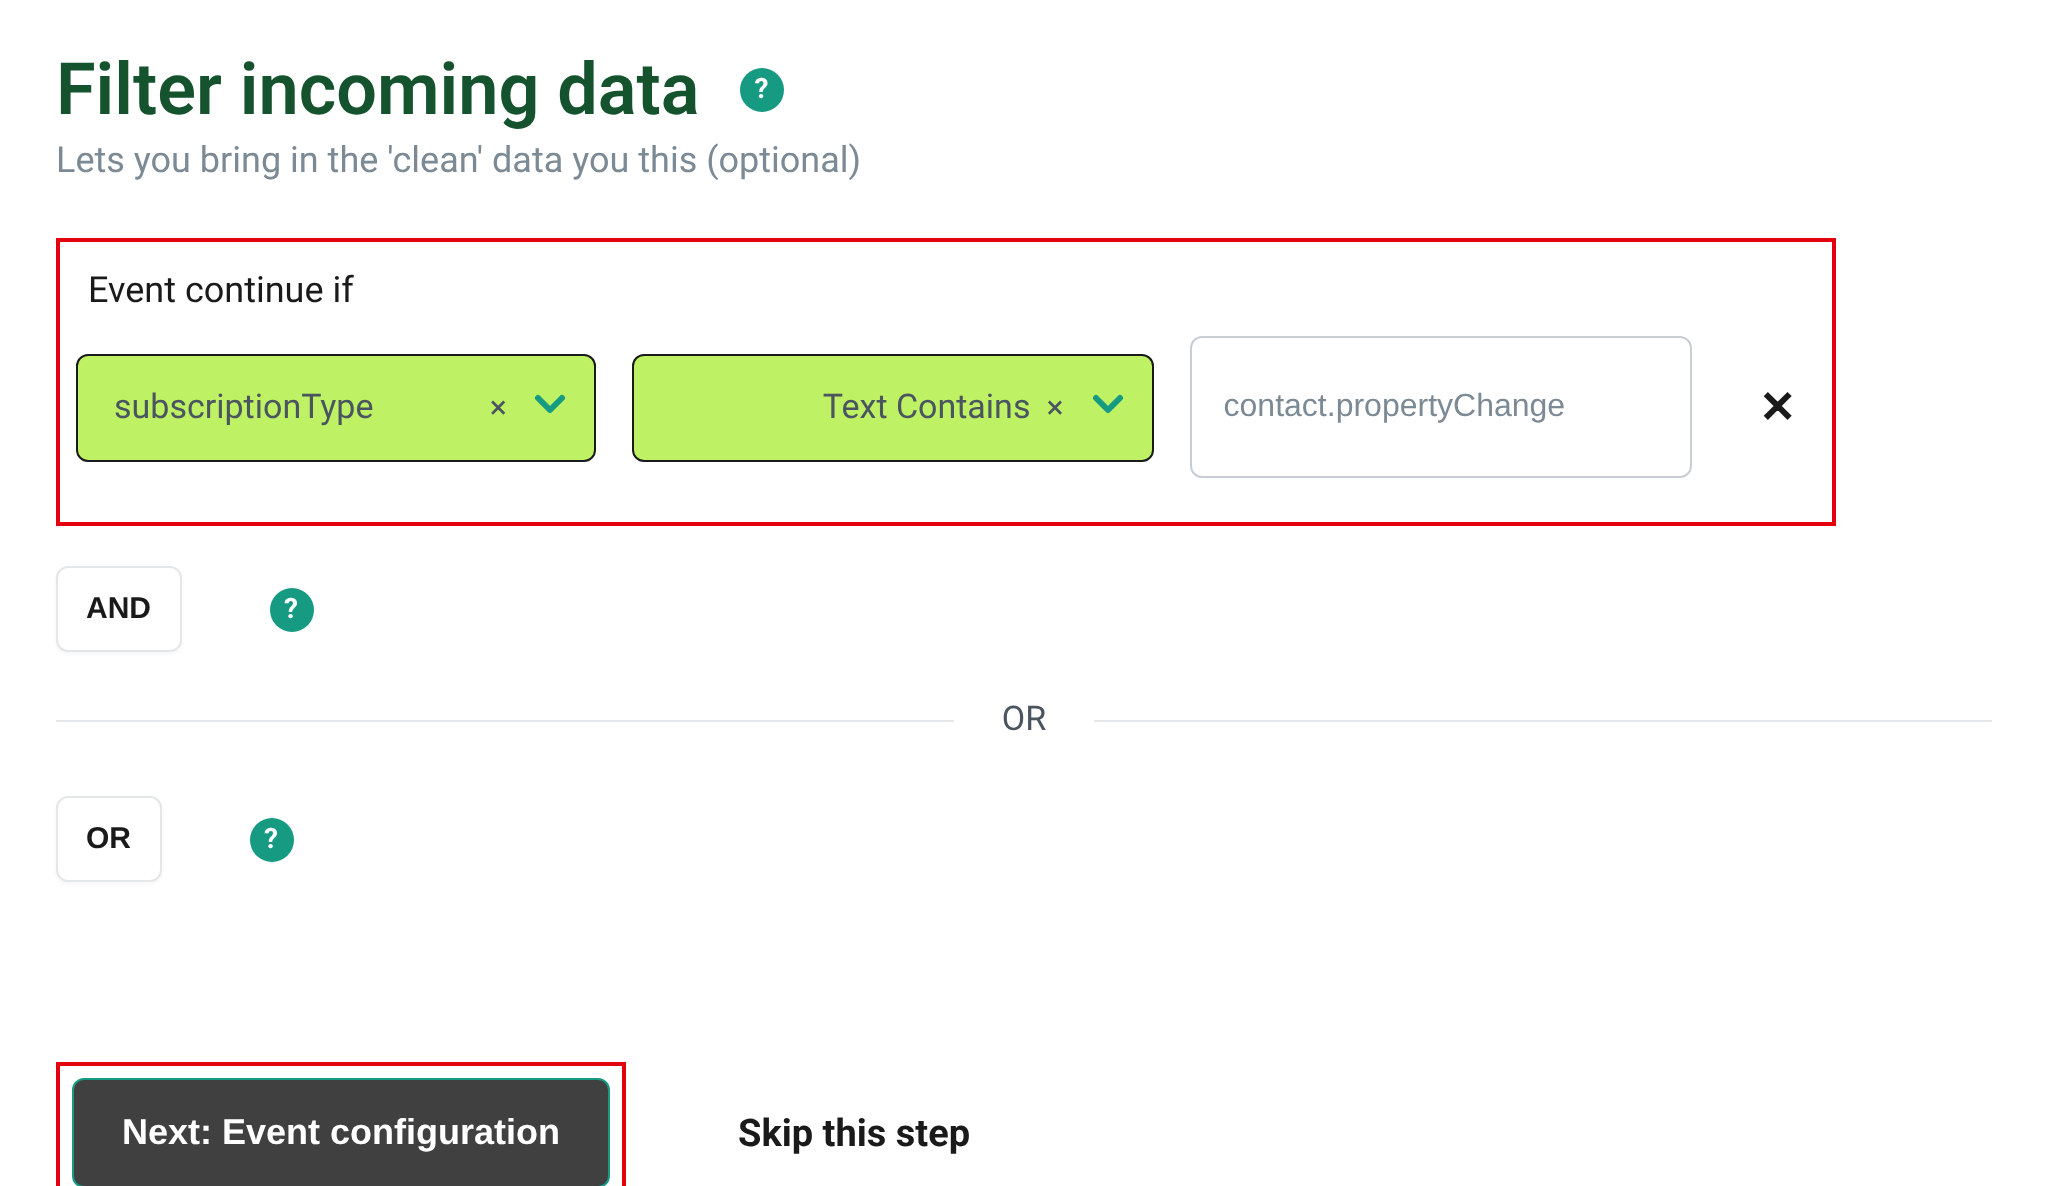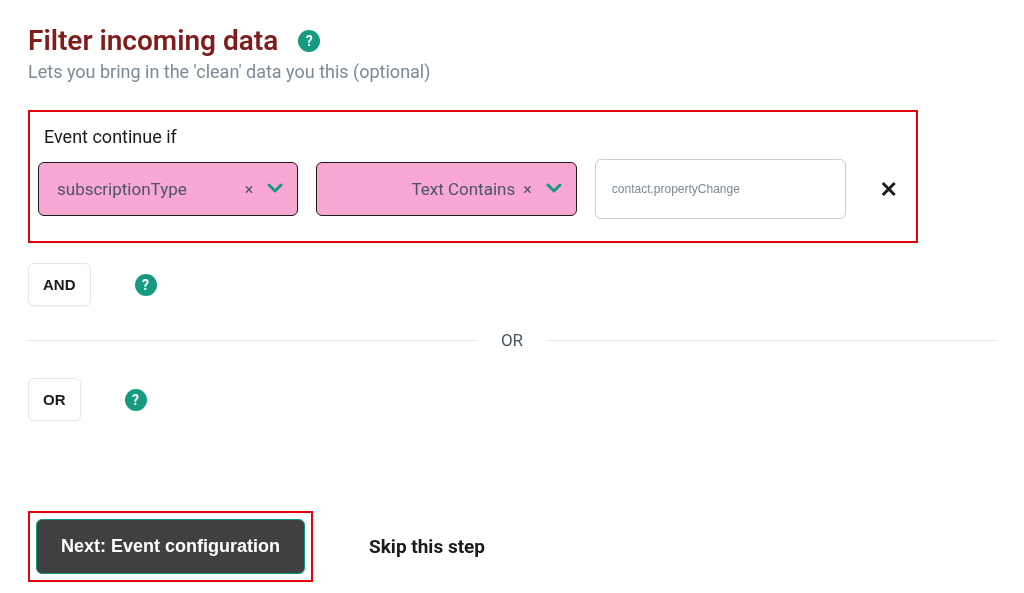--- a/index.html
+++ b/index.html
@@ -10,23 +10,23 @@
       width: 1024px;
       color: #1a1a1a;
     }
     .header-row {
       display: flex;
       align-items: center;
       gap: 20px;
       margin-bottom: 4px;
     }
     .page-title {
-      font-size: 28px;
+      font-size: 36px;
       font-weight: 600;
-      color: #7f1d1d;
+      color: #14532d;
     }
     .help-circle {
       width: 22px;
       height: 22px;
       border-radius: 50%;
       background: #169b82;
       color: #fff;
       display: inline-flex;
       align-items: center;
       justify-content: center;
@@ -58,21 +58,21 @@
       gap: 18px;
       padding-left: 0;
     }
     .select-box {
       border: 1px solid #1a1a1a;
       border-radius: 6px;
       height: 54px;
       display: flex;
       align-items: center;
       padding: 0 14px 0 18px;
-      background: #f9a8d4;
+      background: #bef264;
     }
     .select-box.field { width: 270px; }
     .select-box.op { width: 270px; }
     .select-text {
       flex: 1;
       font-size: 17px;
       color: #4a5560;
     }
     .op .select-text { text-align: right; }
     .select-clear {
@@ -82,24 +82,24 @@
       cursor: pointer;
     }
     .select-caret {
       color: #169b82;
       font-size: 14px;
       padding-left: 6px;
     }
     .value-input {
       border: 1px solid #c7ced4;
       border-radius: 6px;
-      height: 60px;
+      height: 71px;
       width: 260px;
       padding: 15px 16px;
-      font-size: 12px;
+      font-size: 16px;
       color: #7b8a95;
     }
     .remove-x {
       font-size: 22px;
       font-weight: 600;
       color: #1a1a1a;
       padding: 0 10px;
       cursor: pointer;
       margin-left: 6px;
     }

